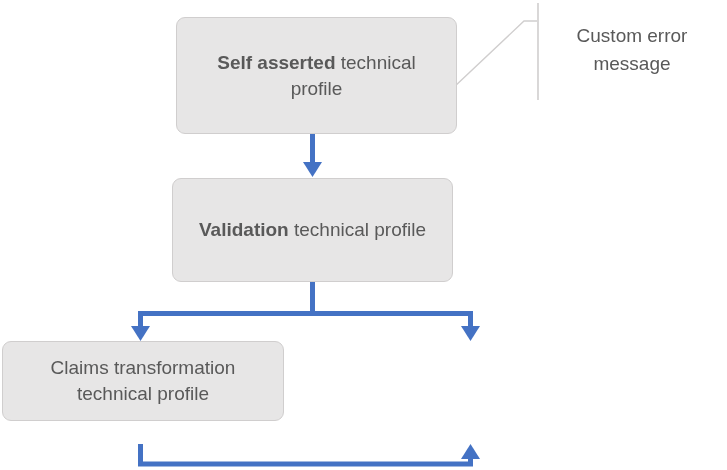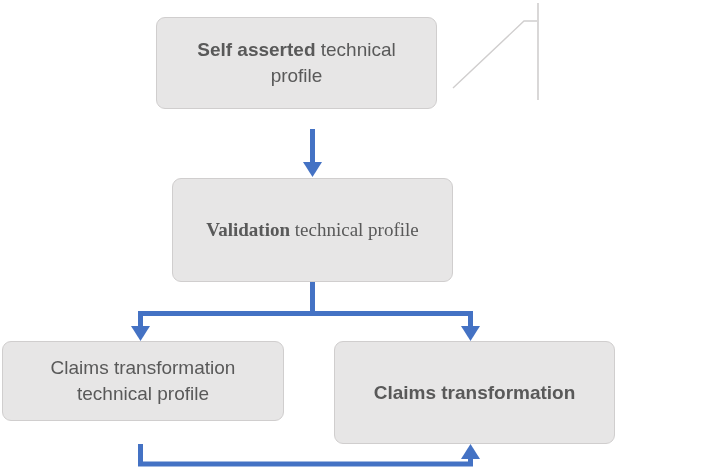--- a/index.html
+++ b/index.html
@@ -43,32 +43,31 @@
   }
   .node .label {
     display: block;
     width: 100%;
   }
   .node .strong {
     font-weight: bold;
     color: #595959;
   }
   #node-self-asserted {
-    left: 156px;
+    left: 176px;
     top: 17px;
     width: 281px;
-    height: 92px;
+    height: 117px;
     text-align: center;
   }
   #node-validation {
     left: 172px;
     top: 178px;
     width: 281px;
     height: 104px;
-    font-family: Liberation Serif, serif;
   }
   #node-claims-transformation-tp {
     left: 2px;
     top: 341px;
     width: 282px;
     height: 80px;
   }
   #node-claims-transformation {
     left: 334px;
     top: 341px;
@@ -128,18 +127,16 @@
   </div>
 
   <div class="node" id="node-validation">
     <span class="label"><span class="strong">Validation</span><span> technical profile</span></span>
   </div>
 
   <div class="node" id="node-claims-transformation-tp">
     <span class="label"><span class="strong"></span><span>Claims transformation technical profile</span></span>
   </div>
 
-  <div class="node" id="node-claims-transformation">
-    <span class="label"><span class="strong">Claims transformation</span><span></span></span>
-  </div>
 
+  <div id="callout-text">Custom error message</div>
 
 </div>
 
 </body></html>

